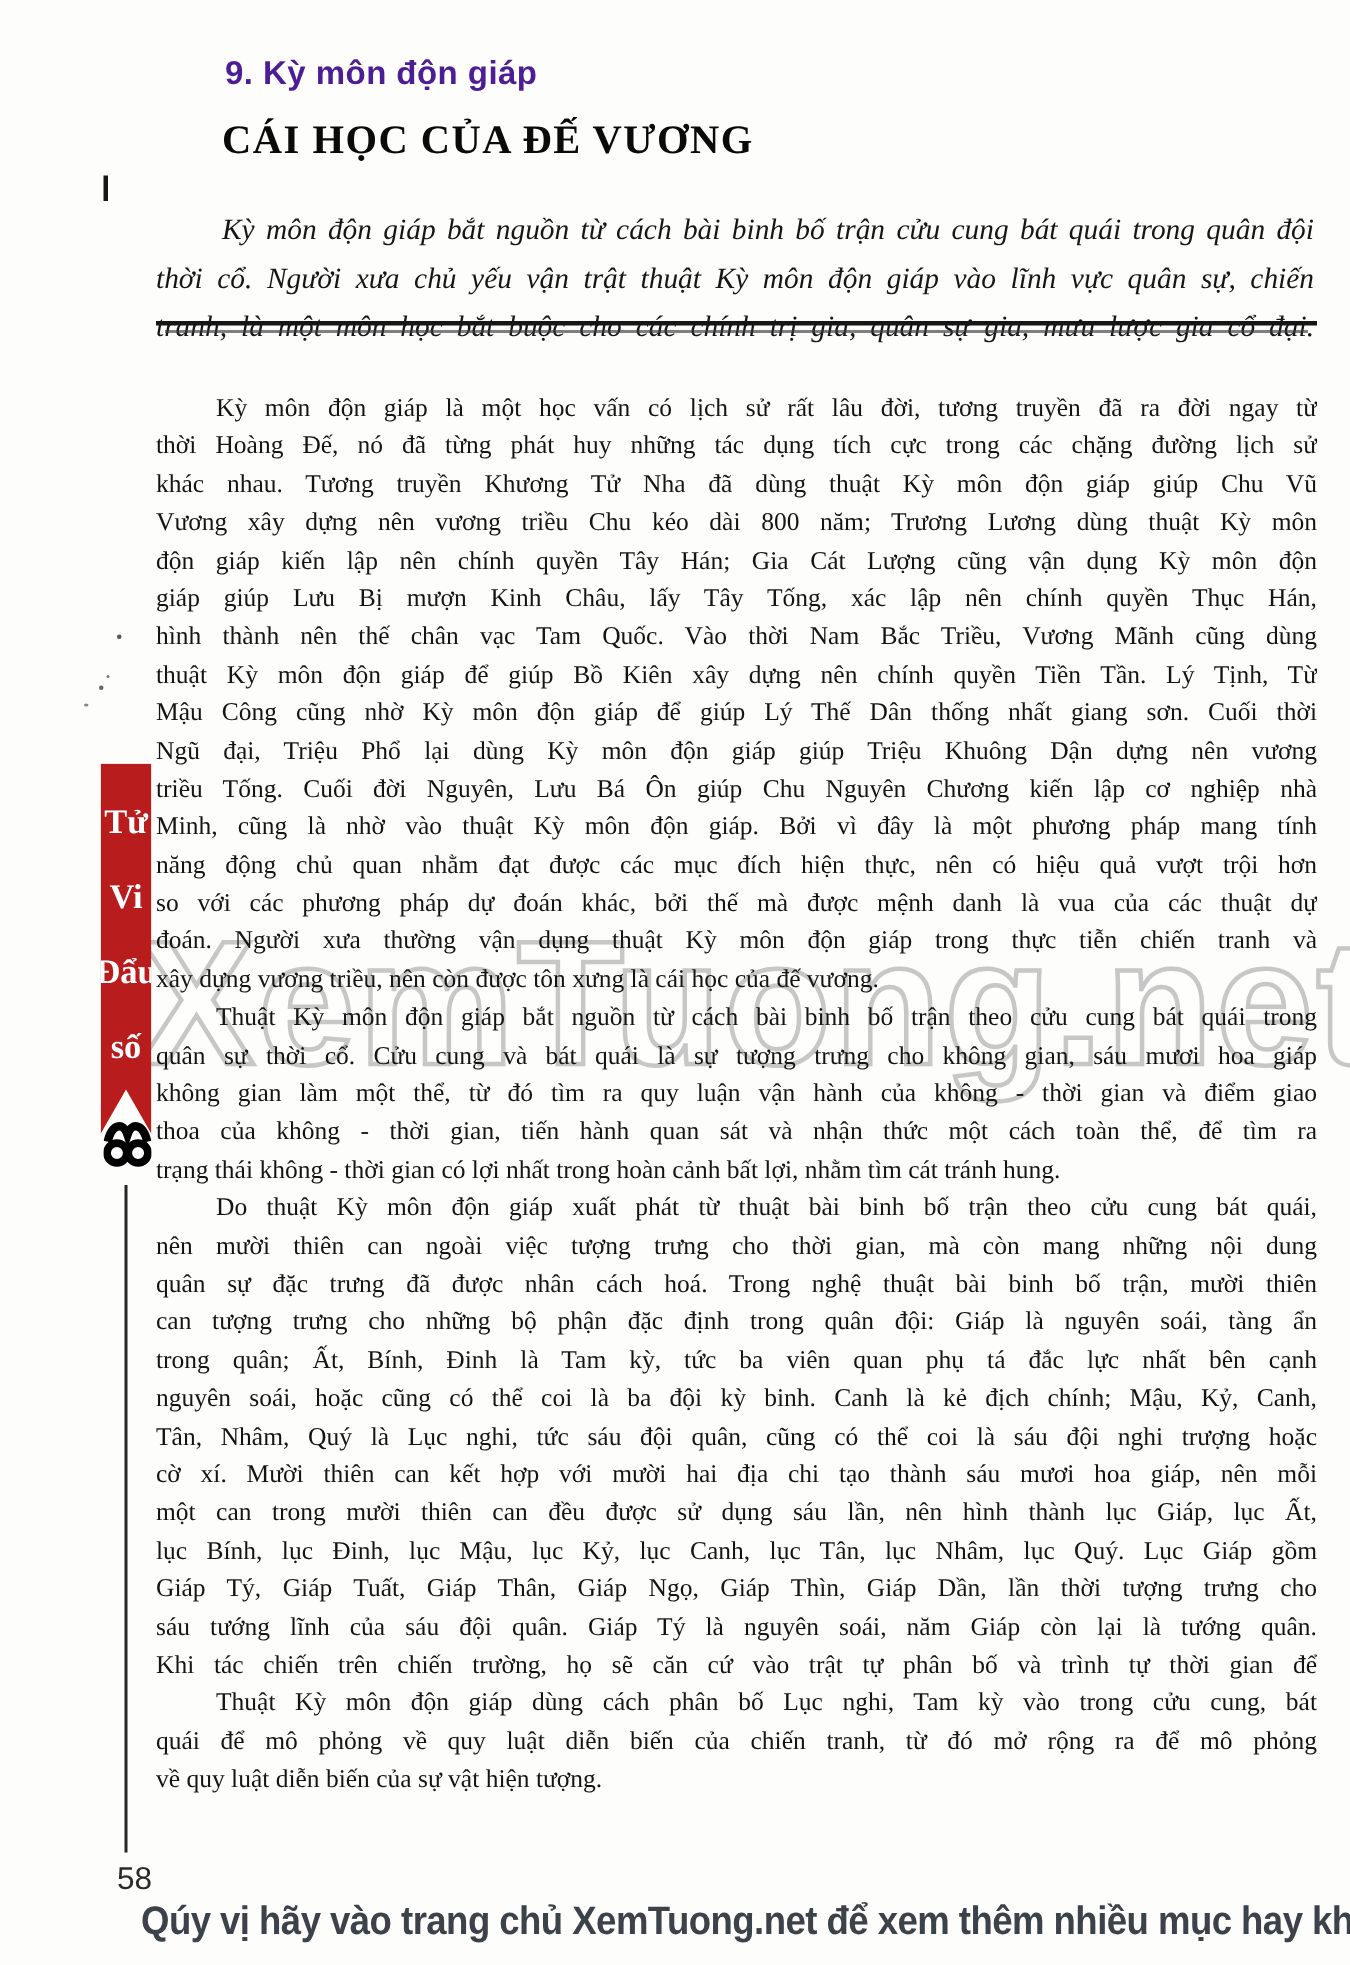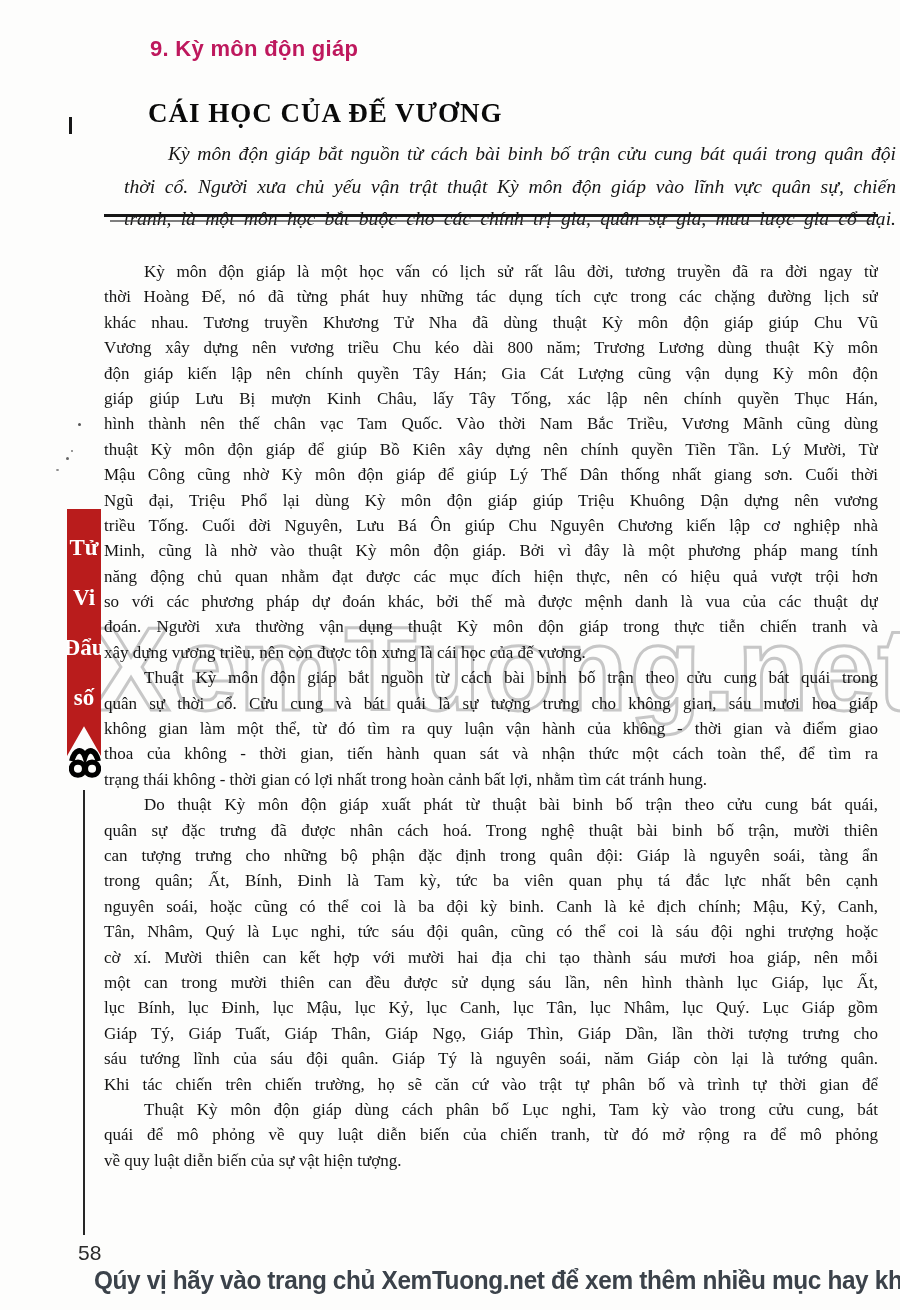--- a/index.html
+++ b/index.html
@@ -1,27 +1,27 @@
 <!DOCTYPE html>
 <html><head>
 <meta charset="utf-8">
 <style>
   html,body{margin:0;padding:0;}
   body{background:#e9e9e9;font-family:"Liberation Serif",serif;}
   .page{position:relative;width:900px;height:1310px;background:#fdfdfc;overflow:hidden;margin:0 auto;}
 
   
   .chapter{position:absolute;left:150px;top:36px;font-family:"Liberation Sans",sans-serif;
-           font-weight:bold;font-size:22px;color:#be185d;letter-spacing:.3px;}
+           font-weight:bold;font-size:22px;color:#4c1d95;letter-spacing:.3px;}
   .title{position:absolute;left:148px;top:78px;font-family:"Liberation Serif",serif;
-         font-weight:bold;font-size:27px;color:#0a0a0a;letter-spacing:1px;margin-top:20px;}
+         font-weight:bold;font-size:27px;color:#0a0a0a;letter-spacing:1px;}
 
   
   .intro{position:absolute;left:104px;top:138px;width:772px;font-style:italic;
-         font-size:19.6px;color:#161616;margin-left:20px;}
+         font-size:19.6px;color:#161616;}
   .iline{height:32.5px;line-height:32.5px;text-align:justify;text-align-last:justify;
          overflow:hidden;}
   .iline.first{text-indent:44px;}
 
   
   .rule-main{position:absolute;left:104px;top:214px;width:774px;height:3px;background:#161616;}
   .rule-sub{position:absolute;left:110px;top:220px;width:762px;height:2px;background:#3c3c3c;opacity:.65;}
 
   
   .body-text{position:absolute;left:104px;top:239px;width:774px;font-size:17px;
@@ -91,35 +91,36 @@
   <div class="watermark">XemTuong.net</div>
 
   <div class="body-text">
       <div class="bline first">Kỳ môn độn giáp là một học vấn có lịch sử rất lâu đời, tương truyền đã ra đời ngay từ</div>
       <div class="bline">thời Hoàng Đế, nó đã từng phát huy những tác dụng tích cực trong các chặng đường lịch sử</div>
       <div class="bline">khác nhau. Tương truyền Khương Tử Nha đã dùng thuật Kỳ môn độn giáp giúp Chu Vũ</div>
       <div class="bline">Vương xây dựng nên vương triều Chu kéo dài 800 năm; Trương Lương dùng thuật Kỳ môn</div>
       <div class="bline">độn giáp kiến lập nên chính quyền Tây Hán; Gia Cát Lượng cũng vận dụng Kỳ môn độn</div>
       <div class="bline">giáp giúp Lưu Bị mượn Kinh Châu, lấy Tây Tống, xác lập nên chính quyền Thục Hán,</div>
       <div class="bline">hình thành nên thế chân vạc Tam Quốc. Vào thời Nam Bắc Triều, Vương Mãnh cũng dùng</div>
-      <div class="bline">thuật Kỳ môn độn giáp để giúp Bồ Kiên xây dựng nên chính quyền Tiền Tần. Lý Mười, Từ</div>
+      <div class="bline">thuật Kỳ môn độn giáp để giúp Bồ Kiên xây dựng nên chính quyền Tiền Tần. Lý Tịnh, Từ</div>
       <div class="bline">Mậu Công cũng nhờ Kỳ môn độn giáp để giúp Lý Thế Dân thống nhất giang sơn. Cuối thời</div>
       <div class="bline">Ngũ đại, Triệu Phổ lại dùng Kỳ môn độn giáp giúp Triệu Khuông Dận dựng nên vương</div>
       <div class="bline">triều Tống. Cuối đời Nguyên, Lưu Bá Ôn giúp Chu Nguyên Chương kiến lập cơ nghiệp nhà</div>
       <div class="bline">Minh, cũng là nhờ vào thuật Kỳ môn độn giáp. Bởi vì đây là một phương pháp mang tính</div>
       <div class="bline">năng động chủ quan nhằm đạt được các mục đích hiện thực, nên có hiệu quả vượt trội hơn</div>
       <div class="bline">so với các phương pháp dự đoán khác, bởi thế mà được mệnh danh là vua của các thuật dự</div>
       <div class="bline">đoán. Người xưa thường vận dụng thuật Kỳ môn độn giáp trong thực tiễn chiến tranh và</div>
       <div class="bline last">xây dựng vương triều, nên còn được tôn xưng là cái học của đế vương.</div>
       <div class="bline first">Thuật Kỳ môn độn giáp bắt nguồn từ cách bài binh bố trận theo cửu cung bát quái trong</div>
       <div class="bline">quân sự thời cổ. Cửu cung và bát quái là sự tượng trưng cho không gian, sáu mươi hoa giáp</div>
       <div class="bline">không gian làm một thể, từ đó tìm ra quy luận vận hành của không - thời gian và điểm giao</div>
       <div class="bline">thoa của không - thời gian, tiến hành quan sát và nhận thức một cách toàn thể, để tìm ra</div>
       <div class="bline last">trạng thái không - thời gian có lợi nhất trong hoàn cảnh bất lợi, nhằm tìm cát tránh hung.</div>
       <div class="bline first">Do thuật Kỳ môn độn giáp xuất phát từ thuật bài binh bố trận theo cửu cung bát quái,</div>
+      <div class="bline">nên mười thiên can ngoài việc tượng trưng cho thời gian, mà còn mang những nội dung</div>
       <div class="bline">quân sự đặc trưng đã được nhân cách hoá. Trong nghệ thuật bài binh bố trận, mười thiên</div>
       <div class="bline">can tượng trưng cho những bộ phận đặc định trong quân đội: Giáp là nguyên soái, tàng ẩn</div>
       <div class="bline">trong quân; Ất, Bính, Đinh là Tam kỳ, tức ba viên quan phụ tá đắc lực nhất bên cạnh</div>
       <div class="bline">nguyên soái, hoặc cũng có thể coi là ba đội kỳ binh. Canh là kẻ địch chính; Mậu, Kỷ, Canh,</div>
       <div class="bline">Tân, Nhâm, Quý là Lục nghi, tức sáu đội quân, cũng có thể coi là sáu đội nghi trượng hoặc</div>
       <div class="bline">cờ xí. Mười thiên can kết hợp với mười hai địa chi tạo thành sáu mươi hoa giáp, nên mỗi</div>
       <div class="bline">một can trong mười thiên can đều được sử dụng sáu lần, nên hình thành lục Giáp, lục Ất,</div>
       <div class="bline">lục Bính, lục Đinh, lục Mậu, lục Kỷ, lục Canh, lục Tân, lục Nhâm, lục Quý. Lục Giáp gồm</div>
       <div class="bline">Giáp Tý, Giáp Tuất, Giáp Thân, Giáp Ngọ, Giáp Thìn, Giáp Dần, lần thời tượng trưng cho</div>
       <div class="bline">sáu tướng lĩnh của sáu đội quân. Giáp Tý là nguyên soái, năm Giáp còn lại là tướng quân.</div>

